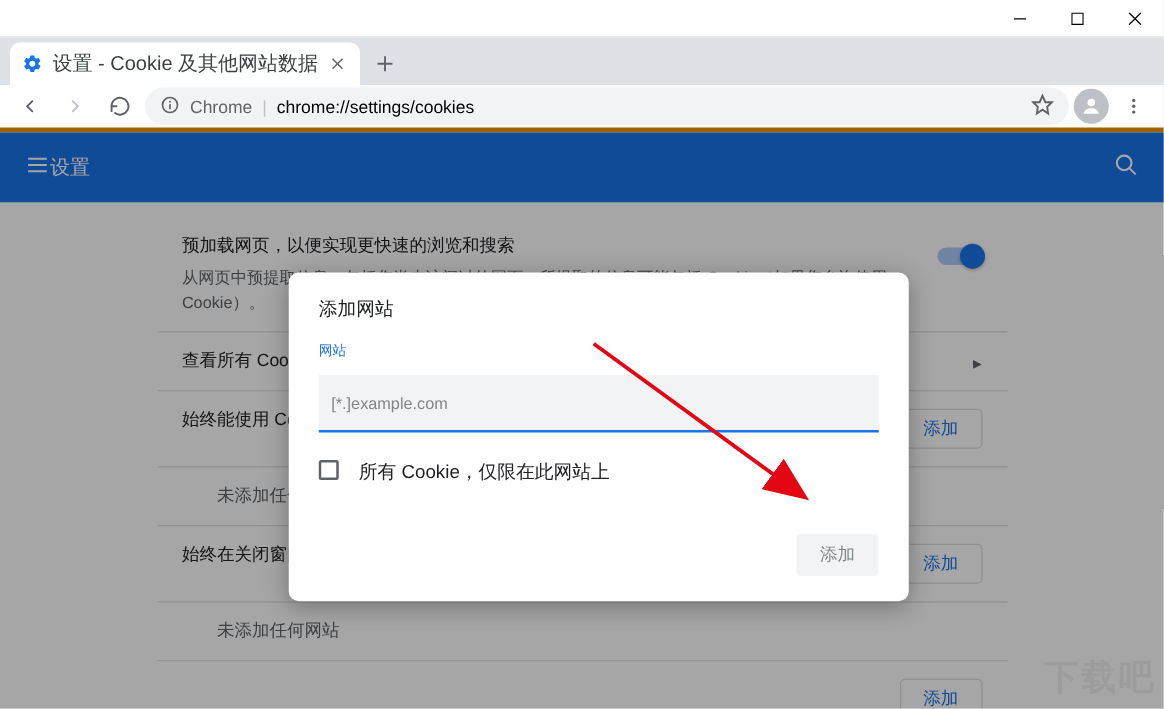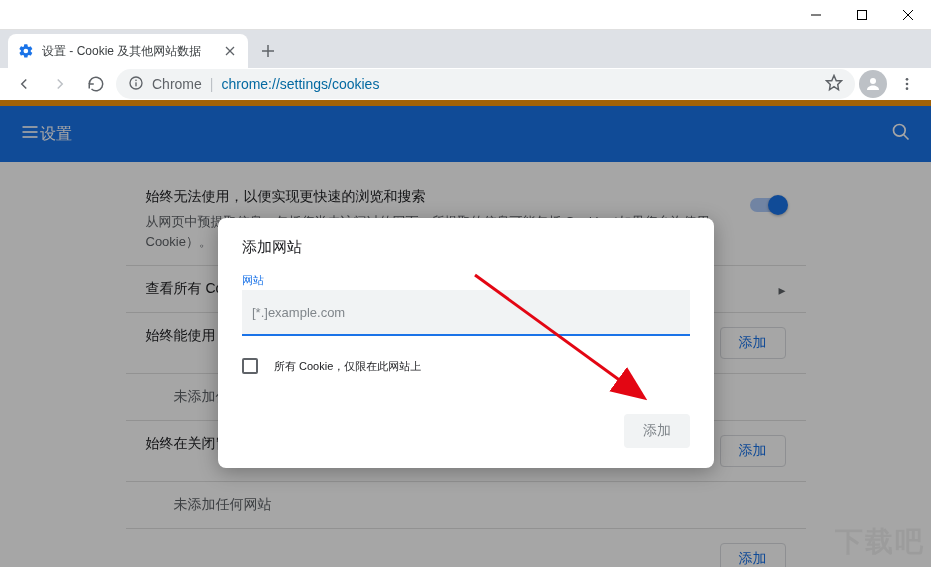--- a/index.html
+++ b/index.html
@@ -6,34 +6,34 @@
 body { width: 931px; height: 567px; background: #fff; overflow: hidden; position: relative; }
 
 
 .titlebar { height: 30px; display: flex; align-items: center; background: #fff; border-bottom: 1px solid #e0e0e0; }
 .win-controls { margin-left: auto; display: flex; }
 .win-btn { width: 46px; height: 30px; display: flex; align-items: center; justify-content: center; font-size: 11px; color: #333; }
 .win-btn svg { width: 10px; height: 10px; }
 
 
 .tabstrip { height: 38px; display: flex; align-items: flex-end; background: #dee1e6; padding-left: 8px; }
-.tab { height: 34px; background: #fff; border-radius: 8px 8px 0 0; display: flex; align-items: center; padding: 0 10px; min-width: 240px; gap: 8px; font-size: 12px; color: #3c4043; }
+.tab { height: 34px; background: #fff; border-radius: 8px 8px 0 0; display: flex; align-items: center; padding: 0 10px; min-width: 240px; gap: 8px; font-size: 16px; color: #3c4043; }
 .tab-icon { width: 16px; height: 16px; }
 .tab-title { flex: 1; white-space: nowrap; overflow: hidden; text-overflow: ellipsis; }
 .tab-close { width: 16px; height: 16px; display: flex; align-items: center; justify-content: center; color: #5f6368; border-radius: 50%; }
 .newtab { width: 28px; height: 28px; display: flex; align-items: center; justify-content: center; color: #5f6368; margin-left: 6px; margin-bottom: 3px; }
 
 
-.toolbar { height: 38px; display: flex; align-items: center; gap: 4px; padding: 0 8px; background: #fff; border-bottom: 6px solid #a16207; }
+.toolbar { height: 38px; display: flex; align-items: center; gap: 4px; padding: 0 8px; background: #fff; border-bottom: 4px solid #a16207; }
 .nav-btn { width: 32px; height: 32px; display: flex; align-items: center; justify-content: center; border-radius: 50%; color: #5f6368; }
 .nav-btn.disabled { color: #bdc1c6; }
 .omnibox { flex: 1; height: 30px; background: #f1f3f4; border-radius: 15px; display: flex; align-items: center; padding: 0 12px; gap: 8px; font-size: 14px; color: #5f6368; }
 .omnibox .chrome-label { color: #5f6368; }
 .omnibox .sep { color: #bdc1c6; }
-.omnibox .url { color: #0369a1; }
+.omnibox .url { color: #000000; }
 .omnibox .star { margin-left: auto; color: #5f6368; }
 .avatar { width: 28px; height: 28px; border-radius: 50%; background: #bdc1c6; display: flex; align-items: center; justify-content: center; }
 .menu-btn { width: 32px; height: 32px; display: flex; align-items: center; justify-content: center; color: #5f6368; }
 
 
 .settings-header { height: 56px; background: #1a73e8; color: #fff; display: flex; align-items: center; padding: 0 20px; }
 .settings-header .menu-icon { color: #fff; }
 .settings-header .title { font-size: 16px; }
 .settings-header .search-icon { margin-left: auto; }
 
@@ -48,26 +48,26 @@
 .toggle { width: 36px; height: 14px; background: #aecbfa; border-radius: 7px; position: relative; margin-top: 10px; }
 .toggle::after { content: ""; position: absolute; right: -2px; top: -3px; width: 20px; height: 20px; border-radius: 50%; background: #1a73e8; box-shadow: 0 1px 3px rgba(0,0,0,.3); }
 .row-arrow { color: #5f6368; margin-top: 2px; font-size: 14px;}
 .add-link { color: #1a73e8; font-size: 14px; border: 1px solid #dadce0; padding: 6px 18px; border-radius: 4px; background: #fff; }
 .sub-row { padding: 14px 20px 14px 48px; font-size: 14px; color: #5f6368; }
 
 
 .scrim { position: absolute; inset: 0; top: 106px; background: rgba(0,0,0,.35); }
 
 
-.dialog { position: absolute; left: 218px; top: 218px; width: 496px; background: #fff; border-radius: 8px; box-shadow: 0 4px 20px rgba(0,0,0,.3); padding: 20px 24px; }
+.dialog { position: absolute; left: 231px; top: 218px; width: 496px; background: #fff; border-radius: 8px; box-shadow: 0 4px 20px rgba(0,0,0,.3); padding: 20px 24px; }
 .dialog h2 { font-size: 15px; font-weight: 500; color: #202124; margin-bottom: 16px; }
-.dialog-label { font-size: 11px; color: #1a73e8; margin-bottom: 2px; }
+.dialog-label { font-size: 11px; color: #1a73e8; margin-bottom: 12px; }
 .dialog-input { width: 100%; height: 46px; border: none; border-bottom: 2px solid #1a73e8; background: #f1f3f4; padding: 16px 10px; font-size: 13px; color: #14532d; outline: none; }
 .dialog-input::placeholder { color: #80868b; }
-.dialog-check-row { display: flex; align-items: flex-end; gap: 16px; margin-top: 22px; font-size: 11px; color: #202124; }
+.dialog-check-row { display: flex; align-items: flex-start; gap: 16px; margin-top: 22px; font-size: 15px; color: #202124; }
 .checkbox { width: 16px; height: 16px; border: 2px solid #5f6368; border-radius: 2px; }
 .dialog-actions { display: flex; justify-content: flex-end; gap: 8px; margin-top: 40px; }
 .btn { padding: 7px 18px; border-radius: 4px; font-size: 14px; border: 1px solid transparent; cursor: pointer; }
 .btn-cancel { color: #1a73e8; background: #fff; border-color: #dadce0; }
 .btn-add { color: #80868b; background: #f1f3f4; }
 
 
 .arrow-anno { position: absolute; left: 470px; top: 270px; pointer-events: none; }
 
 .watermark { position: absolute; right: 6px; bottom: 6px; font-size: 28px; color: rgba(0,0,0,.06); font-weight: bold; letter-spacing: 2px; pointer-events:none;}
@@ -174,21 +174,21 @@
   <span class="search-icon"><svg width="20" height="20" viewBox="0 0 24 24" fill="none" stroke="#fff" stroke-width="2">
         <circle cx="10" cy="10" r="7"></circle>
         <line x1="21" y1="21" x2="15" y2="15"></line>
       </svg></span>
 </div>
 
 <div class="content-wrap">
   <div class="content">
     <div class="section section-flex">
       <div class="section-text">
-        <div class="section-title">始终无法使用，以便实现更快速的浏览和搜索</div>
+        <div class="section-title">预加载网页，以便实现更快速的浏览和搜索</div>
         <div class="section-desc">从网页中预提取信息，包括您尚未访问过的网页。所提取的信息可能包括 Cookie（如果您允许使用 Cookie）。</div>
       </div>
       <div class="toggle"></div>
     </div>
 
     <div class="section section-flex">
       <div class="section-title" style="margin:0">查看所有 Cookie 和网站数据</div>
       <span class="row-arrow" style="margin-left:auto">▸</span>
     </div>
 

